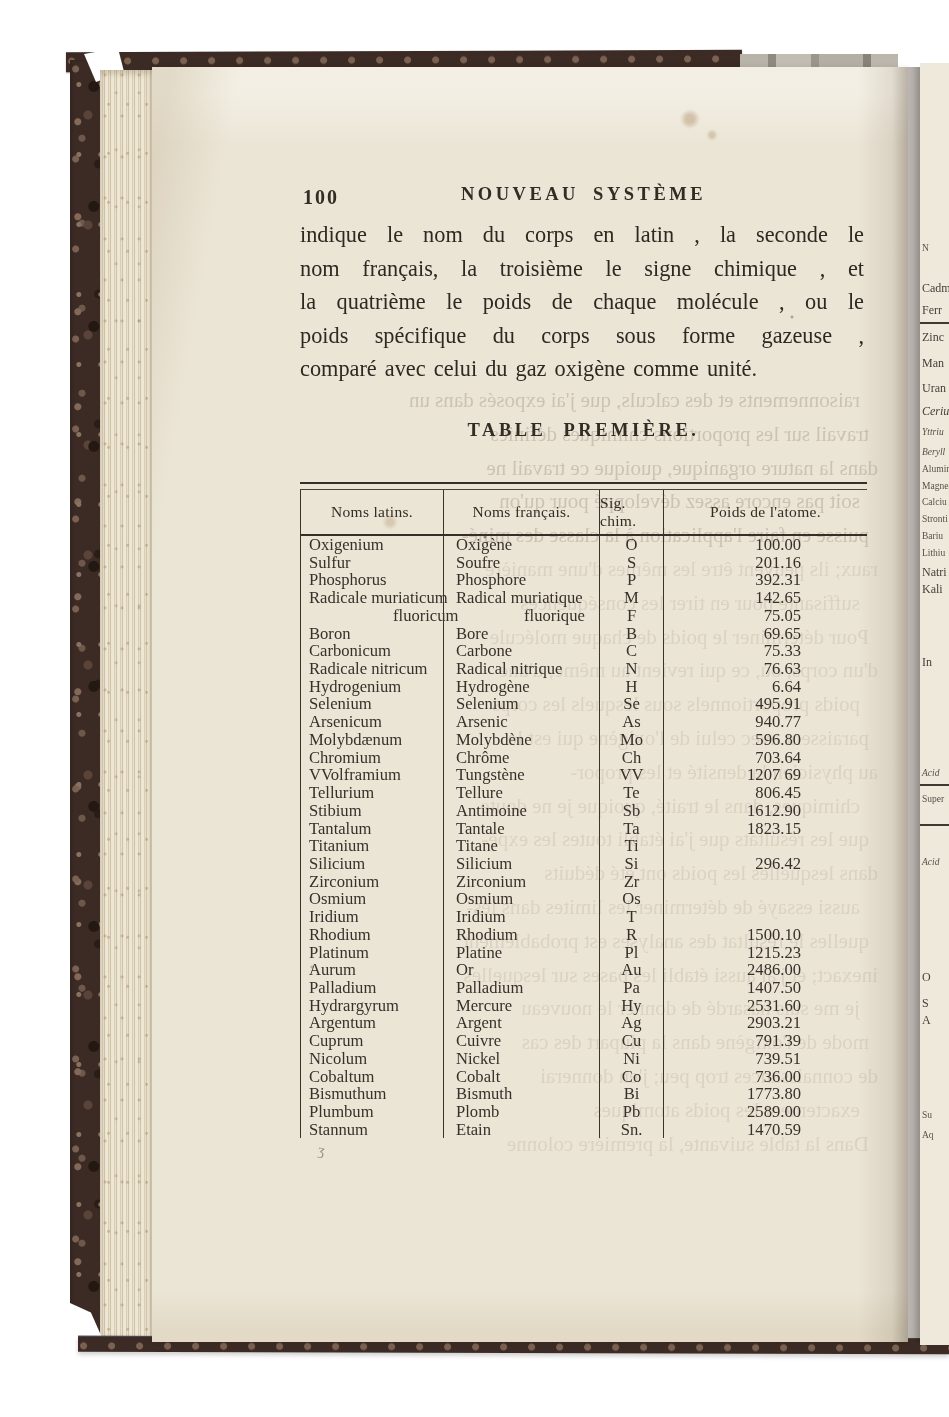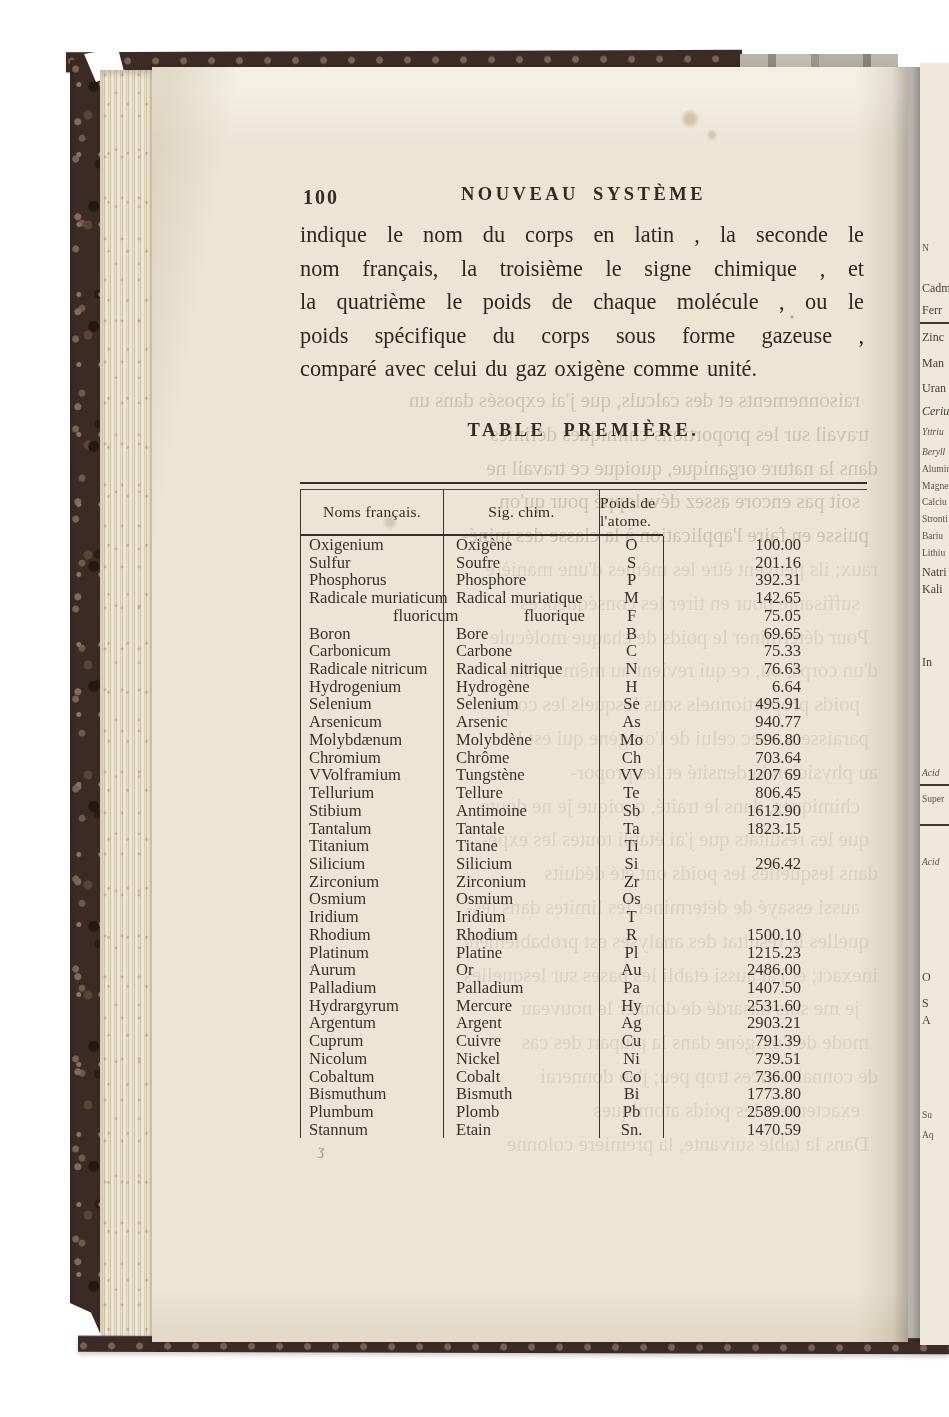--- a/index.html
+++ b/index.html
@@ -174,20 +174,21 @@
     <div class="pline">la quatrième le poids de chaque molécule , ou le</div>
     <div class="pline">poids spécifique du corps sous forme gazeuse ,</div>
     <div class="pline">comparé avec celui du gaz oxigène comme unité.</div>
   </div>
 
 <div class="abs ink" id="table-title">TABLE PREMIÈRE.</div>
 
 <div class="abs" id="table">
   <div class="toprule"></div>
   <div class="tgrid thead">
+    <div class="cell c1">Noms latins.</div>
     <div class="cell c2">Noms français.</div>
     <div class="cell c3">Sig. chim.</div>
     <div class="cell c4">Poids de l'atome.</div>
   </div>
   <div class="tgrid tbody" id="table-body">
       <div class="trow"><div class="cell c1">Oxigenium</div><div class="cell c2">Oxigène</div><div class="cell c3">O</div><div class="cell c4">100.00</div></div>
       <div class="trow"><div class="cell c1">Sulfur</div><div class="cell c2">Soufre</div><div class="cell c3">S</div><div class="cell c4">201.16</div></div>
       <div class="trow"><div class="cell c1">Phosphorus</div><div class="cell c2">Phosphore</div><div class="cell c3">P</div><div class="cell c4">392.31</div></div>
       <div class="trow"><div class="cell c1">Radicale muriaticum</div><div class="cell c2">Radical muriatique</div><div class="cell c3">M</div><div class="cell c4">142.65</div></div>
       <div class="trow indent"><div class="cell c1">fluoricum</div><div class="cell c2">fluorique</div><div class="cell c3">F</div><div class="cell c4">75.05</div></div>

